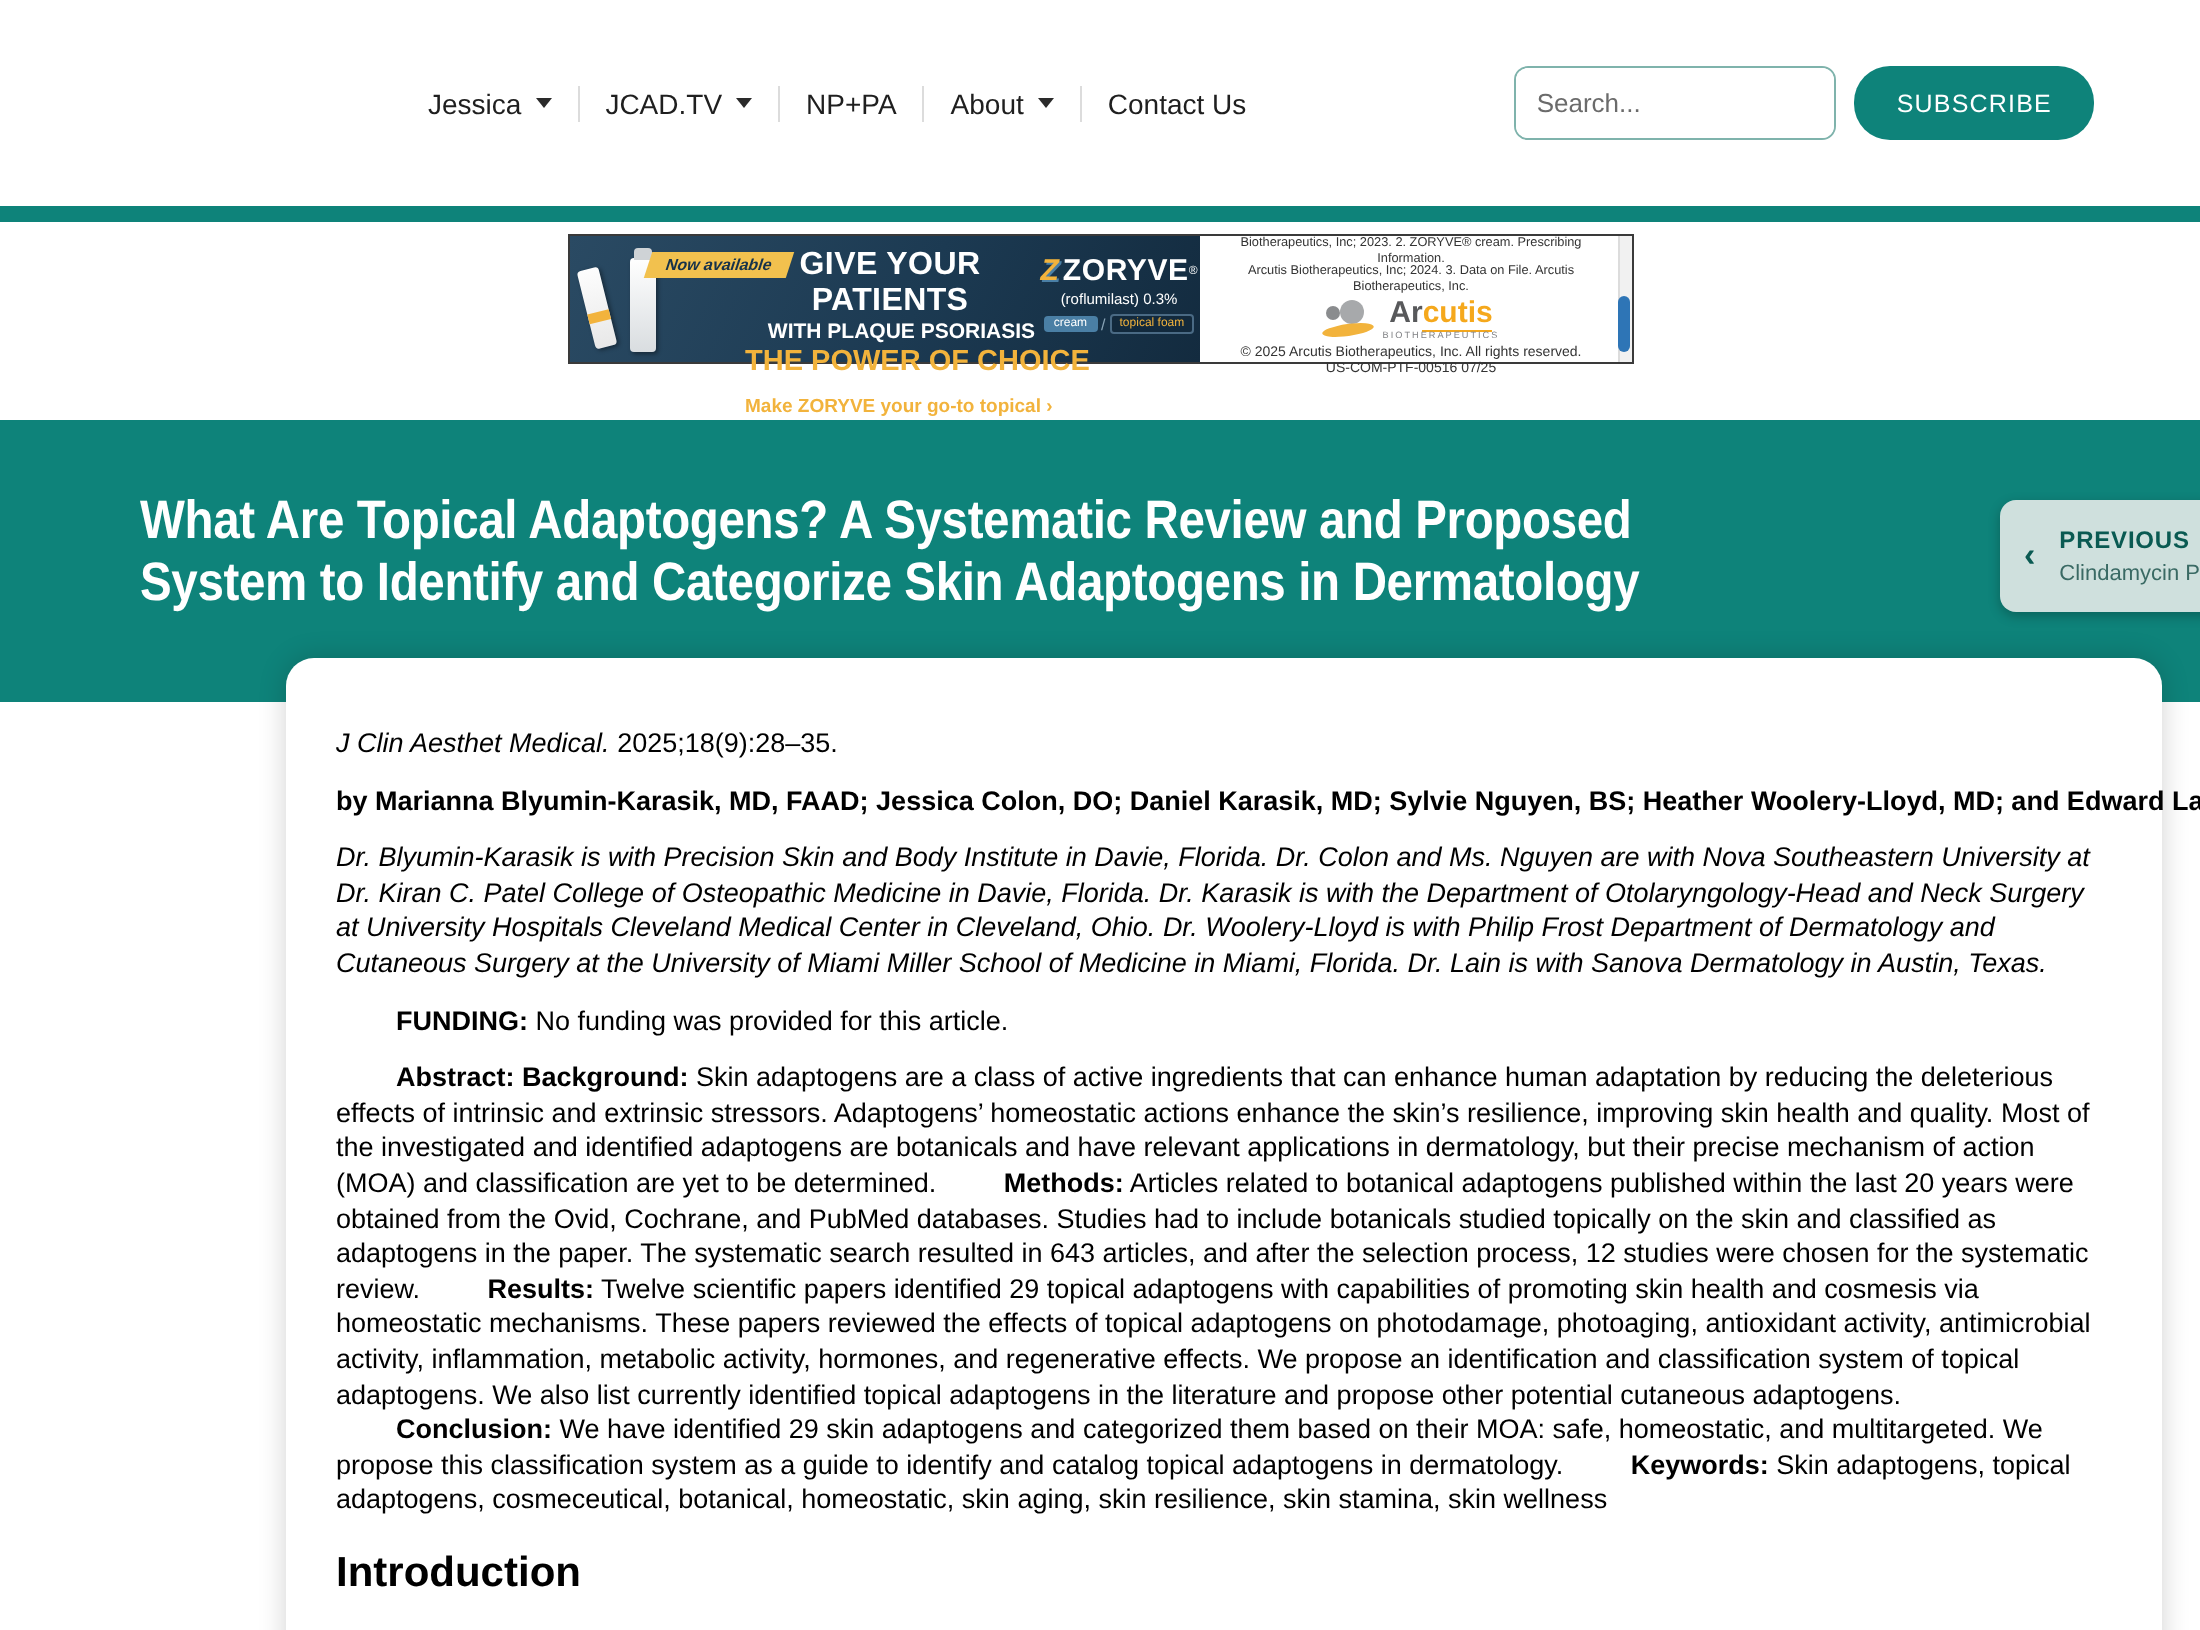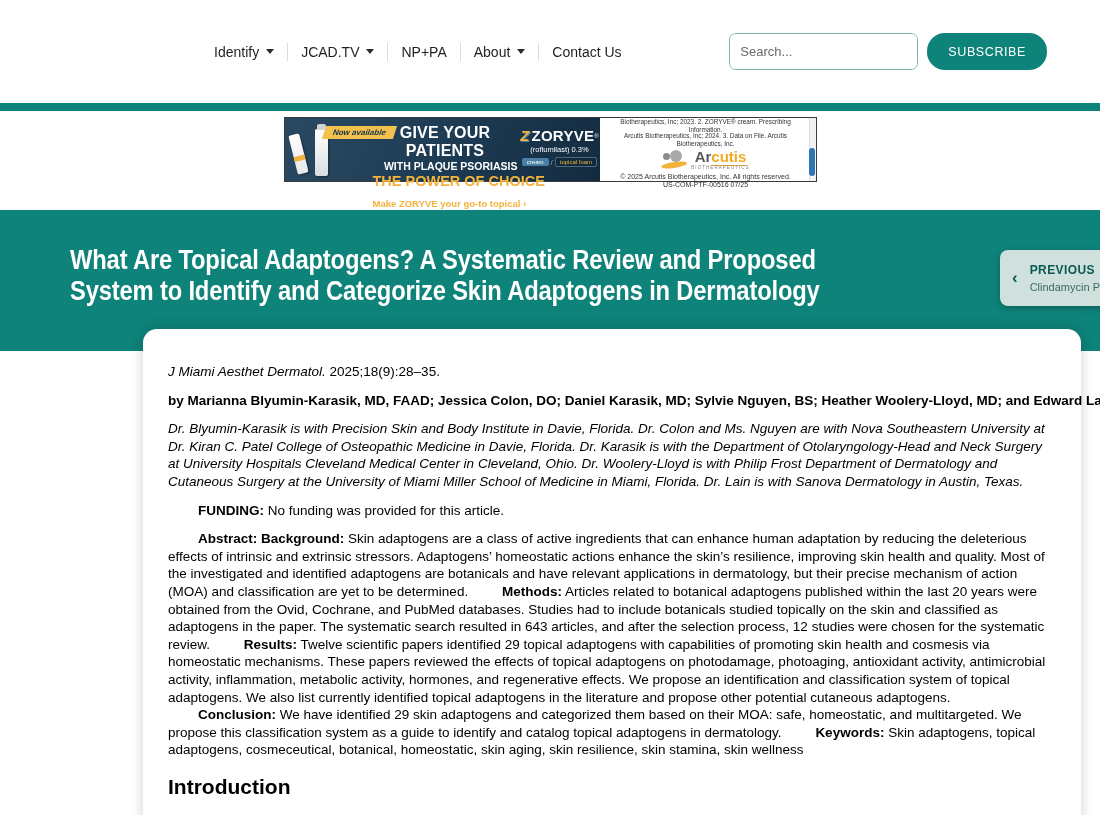--- a/index.html
+++ b/index.html
@@ -9,21 +9,21 @@
   
   .header { height:103px; display:flex; align-items:center; padding:0 53px 0 175px; background:#fff; }
   .logo-block { display:flex; flex-direction:column; cursor:pointer; }
   .logo-text { font-size:46px; font-weight:800; color:#20897D; letter-spacing:1px; line-height:42px; }
   .logo-tagline { font-size:6.8px; letter-spacing:.55px; color:#3d3d3d; font-weight:700; margin-top:2px; }
   .nav { display:flex; align-items:center; margin-left:26px; }
   .nav-item { display:flex; align-items:center; font-size:14px; color:#1f1f1f; padding:0 13px; cursor:pointer; white-space:nowrap; }
   .caret { width:0; height:0; border-left:4px solid transparent; border-right:4px solid transparent; border-top:5px solid #2a2a2a; display:inline-block; margin-left:7px; }
   .nav-sep { width:1px; height:18px; background:#dcdcdc; }
   .search-group { margin-left:auto; display:flex; align-items:center; }
-  .search-wrap { display:flex; width:189px; height:37px; border:1px solid #7fb3ac; border-radius:7px; overflow:hidden; background:#fff; }
+  .search-wrap { display:flex; width:161px; height:37px; border:1px solid #7fb3ac; border-radius:7px; overflow:hidden; background:#fff; }
   .search-input { flex:1; border:none; outline:none; padding:0 10px; font-size:13px; color:#333; font-family:"Liberation Sans", sans-serif; }
   .search-input::placeholder { color:#6b6b6b; }
   .subscribe-btn { margin-left:9px; height:37px; padding:0 21px; background:#0E837A; color:#fff; border:none; border-radius:18px; font-size:12.5px; letter-spacing:.6px; cursor:pointer; font-family:"Liberation Sans", sans-serif; }
 
   .teal-bar { height:8px; background:#0E837A; }
 
   
   .ad-strip { height:85px; background:#fff; display:flex; justify-content:center; }
   .ad { margin-top:6px; width:533px; height:65px; border:1px solid #3a3a3a; display:flex; position:relative; cursor:pointer; background:#fff; }
   .ad-left { width:315px; background:linear-gradient(115deg,#2a4a63 0%,#1C3A52 55%,#132b3f 100%); position:relative; display:flex; }
@@ -81,21 +81,21 @@
   .affiliations { font-style:italic; }
   .b { font-weight:700;padding-left:30px; }
   .intro-heading { font-size:21px; font-weight:700; color:#000; margin:16px 0 13px 0; }
 </style>
 </head>
 <body>
 
 <div class="header">
   <nav class="nav">
     <span class="nav-item">
-      <span>Identify</span>
+      <span>Jessica</span>
       <span class="caret"></span>
     </span>
     <span class="nav-sep"></span>
     <span class="nav-item">
       <span>JCAD.TV</span>
       <span class="caret"></span>
     </span>
     <span class="nav-sep"></span>
     <span class="nav-item">
       <span>NP+PA</span>
@@ -183,21 +183,21 @@
     <span class="prev-chevron">‹</span>
     <span>
       <div class="prev-label">PREVIOUS</div>
       <div class="prev-article">Clindamycin P</div>
     </span>
   </div>
 </div>
 
 <div class="card">
   <p>
-    <span class="citation-journal">J Miami Aesthet Dermatol.</span><span> 2025;18(9):28–35.</span>
+    <span class="citation-journal">J Clin Aesthet Medical.</span><span> 2025;18(9):28–35.</span>
   </p>
   <p class="authors">by Marianna Blyumin-Karasik, MD, FAAD; Jessica Colon, DO; Daniel Karasik, MD; Sylvie Nguyen, BS; Heather Woolery-Lloyd, MD; and Edward Lain, MD, MBA</p>
   <p class="affiliations">Dr. Blyumin-Karasik is with Precision Skin and Body Institute in Davie, Florida. Dr. Colon and Ms. Nguyen are with Nova Southeastern University at Dr. Kiran C. Patel College of Osteopathic Medicine in Davie, Florida. Dr. Karasik is with the Department of Otolaryngology-Head and Neck Surgery at University Hospitals Cleveland Medical Center in Cleveland, Ohio. Dr. Woolery-Lloyd is with Philip Frost Department of Dermatology and Cutaneous Surgery at the University of Miami Miller School of Medicine in Miami, Florida. Dr. Lain is with Sanova Dermatology in Austin, Texas.</p>
   <p>
     <span class="b">FUNDING:</span><span> No funding was provided for this article.</span>
   </p>
   <p>
     <span class="b">Abstract: Background:</span><span> Skin adaptogens are a class of active ingredients that can enhance human adaptation by reducing the deleterious effects of intrinsic and extrinsic stressors. Adaptogens’ homeostatic actions enhance the skin’s resilience, improving skin health and quality. Most of the investigated and identified adaptogens are botanicals and have relevant applications in dermatology, but their precise mechanism of action (MOA) and classification are yet to be determined. </span><span class="b">Methods:</span><span> Articles related to botanical adaptogens published within the last 20 years were obtained from the Ovid, Cochrane, and PubMed databases. Studies had to include botanicals studied topically on the skin and classified as adaptogens in the paper. The systematic search resulted in 643 articles, and after the selection process, 12 studies were chosen for the systematic review. </span><span class="b">Results:</span><span> Twelve scientific papers identified 29 topical adaptogens with capabilities of promoting skin health and cosmesis via homeostatic mechanisms. These papers reviewed the effects of topical adaptogens on photodamage, photoaging, antioxidant activity, antimicrobial activity, inflammation, metabolic activity, hormones, and regenerative effects. We propose an identification and classification system of topical adaptogens. We also list currently identified topical adaptogens in the literature and propose other potential cutaneous adaptogens. </span><span class="b">Conclusion:</span><span> We have identified 29 skin adaptogens and categorized them based on their MOA: safe, homeostatic, and multitargeted. We propose this classification system as a guide to identify and catalog topical adaptogens in dermatology. </span><span class="b">Keywords:</span><span> Skin adaptogens, topical adaptogens, cosmeceutical, botanical, homeostatic, skin aging, skin resilience, skin stamina, skin wellness</span>
   </p>
   <div class="intro-heading">Introduction</div>

